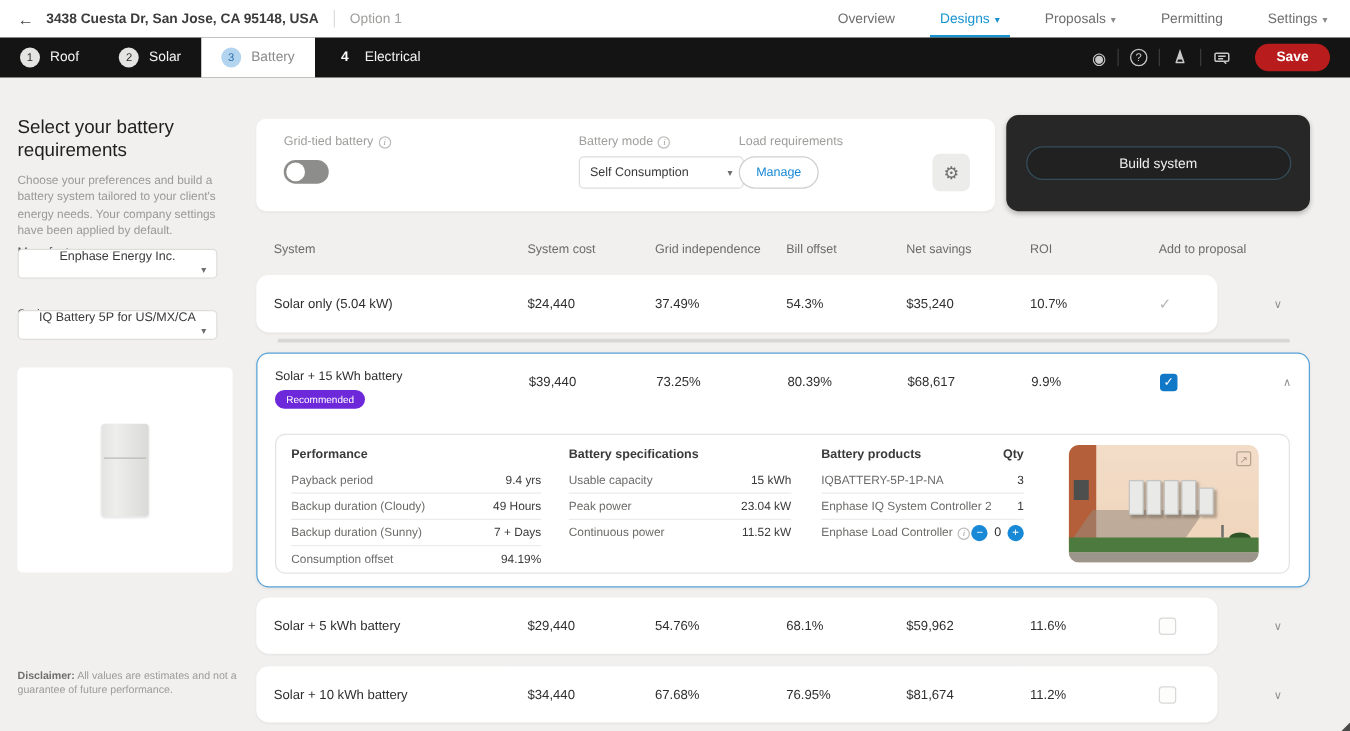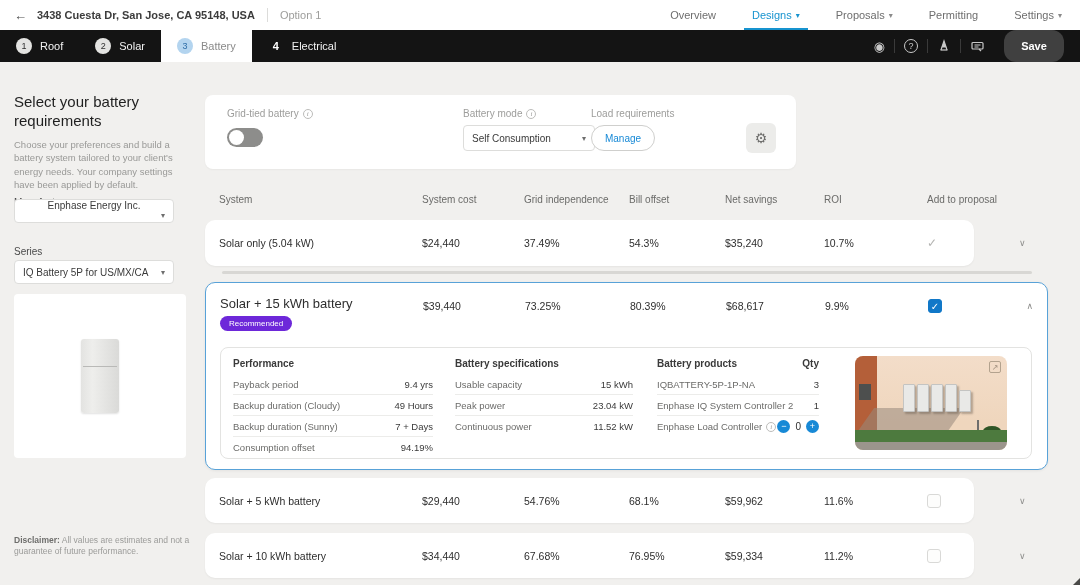--- a/index.html
+++ b/index.html
@@ -26,21 +26,21 @@
   .step-circle { width:16px; height:16px; border-radius:50%; background:#e4e4e2; color:#2e2e2e; font-size:9px; display:flex; align-items:center; justify-content:center; }
   .step-label { font-size:11px; color:#f3f3f3; }
   .step.active { background:#ffffff; }
   .step.active .step-circle { background:#b3d4ef; color:#2f6ea8; }
   .step.active .step-label { color:#8a8a8a; }
   .step.todo .step-num { font-size:11px; color:#ffffff; font-weight:bold; width:16px; text-align:center; }
   .stepbar-right { margin-left:auto; display:flex; align-items:center; gap:0; padding-right:16px; }
   .sb-icon { color:#c9c9c9; font-size:13px; padding:0 9px; cursor:pointer; display:flex; align-items:center; }
   .sb-icon-divider { width:1px; height:14px; background:#3a3a3a; }
   .help-circle { width:14px; height:14px; border:1px solid #c9c9c9; border-radius:50%; font-size:9px; color:#c9c9c9; display:flex; align-items:center; justify-content:center; }
-  .save-btn { margin-left:10px; width:60px; height:32px; border-radius:12px; background:#404040; color:#ffffff; font-size:11px; font-weight:bold; border:none; display:flex; align-items:center; justify-content:center; cursor:pointer; }
+  .save-btn { margin-left:10px; width:60px; height:22px; border-radius:12px; background:#b91c1c; color:#ffffff; font-size:11px; font-weight:bold; border:none; display:flex; align-items:center; justify-content:center; cursor:pointer; }
 
   
   .sb-title { position:absolute; left:14px; top:93px; width:172px; font-size:15px; line-height:1.25; color:#1f1f1f; }
   .sb-desc { position:absolute; left:14px; top:138px; width:176px; font-size:9.5px; line-height:1.4; color:#999997; }
   .field-label { position:absolute; font-size:10px; color:#4a4a4a; }
   .select-box { position:absolute; width:160px; height:24px; background:#ffffff; border:1px solid #dddddb; border-radius:4px; display:flex; align-items:center; padding:0 8px; font-size:10px; color:#3a3a3a; cursor:pointer; }
   .select-box .sel-caret { margin-left:auto; font-size:8px; color:#6e6e6e; }
   .battery-card { position:absolute; left:14px; top:294px; width:172px; height:164px; background:#ffffff; border-radius:4px; display:flex; align-items:center; justify-content:center; }
   .battery-graphic { width:38px; height:74px; border-radius:3px; background:linear-gradient(90deg,#e3e3e1 0%,#eeeeec 30%,#dadad8 100%); position:relative; box-shadow:0 1px 2px rgba(0,0,0,0.12); }
   .battery-graphic::after { content:""; position:absolute; left:2px; right:2px; top:27px; height:1px; background:#b9b9b7; }
@@ -77,21 +77,21 @@
   .checkbox.checked { background:#1178c8; border-color:#1178c8; color:#ffffff; font-size:10px; display:flex; align-items:center; justify-content:center; }
   .checkbox.checked::before { content:"✓"; }
 
   .hscroll { position:absolute; left:222px; top:271px; width:810px; height:3px; border-radius:2px; background:#d8d7d4; cursor:pointer; }
 
   
   .row2 { position:absolute; left:205px; top:282px; width:843px; height:188px; background:#ffffff; border:1.5px solid #58a2d8; border-radius:10px; box-shadow:0 1px 3px rgba(0,0,0,0.06); }
   .row2-head { align-items:start; height:52px; }
   .row2-head .cell { padding-top:17px; }
   .sys-block { padding-top:13px; }
-  .sys-name { font-size:13px; color:#2e2e2e; }
+  .sys-name { font-size:10px; color:#2e2e2e; }
   .badge { display:inline-flex; align-items:center; margin-top:5px; height:15px; padding:0 9px; border-radius:8px; background:#6d28d9; color:#ffffff; font-size:8px; }
   .row2-head .checkbox { margin-top:16px; }
   .row2-head .chev { padding-top:18px; }
 
   .details-card { position:absolute; left:14px; top:64px; width:812px; height:112px; border:1px solid #e3e3e1; border-radius:8px; background:#ffffff; }
   .spec-col { position:absolute; top:10px; }
   .spec-title { font-size:10px; font-weight:bold; color:#3a3a3a; padding-bottom:5px; }
   .spec-row { display:flex; justify-content:space-between; align-items:center; height:21px; border-bottom:1px solid #ececea; font-size:9.5px; }
   .spec-row:last-child { border-bottom:none; }
   .spec-label { color:#6b6b69; display:flex; align-items:center; gap:4px; }
@@ -199,21 +199,21 @@
   </div>
 
   <div class="sb-title">Select your battery requirements</div>
   <div class="sb-desc">Choose your preferences and build a battery system tailored to your client's energy needs. Your company settings have been applied by default.</div>
   <div class="field-label" style="left:14px; top:197px;">Manufacturer</div>
   <div class="select-box" style="left:14px; top:199px;flex-direction:column;">
     <span>Enphase Energy Inc.</span>
     <span class="sel-caret">▾</span>
   </div>
   <div class="field-label" style="left:14px; top:246px;">Series</div>
-  <div class="select-box" style="left:14px; top:260px;">
+  <div class="select-box" style="left:14px; top:248px;flex-direction:column;">
     <span>IQ Battery 5P for US/MX/CA</span>
     <span class="sel-caret">▾</span>
   </div>
   <div class="battery-card">
     <div class="battery-graphic"></div>
   </div>
   <div class="sb-disclaimer">
     <b>Disclaimer:</b><span> All values are estimates and not a guarantee of future performance.</span>
   </div>
 
@@ -231,20 +231,23 @@
     </div>
     <div class="select-box mode-select">
       <span>Self Consumption</span>
       <span class="sel-caret">▾</span>
     </div>
     <div class="ctl-label" style="left:386px; top:13px;">Load requirements</div>
     <button class="manage-btn">Manage</button>
     <div class="gear-btn">⚙</div>
   </div>
 
+  <div class="build-panel">
+    <button class="build-btn">Build system</button>
+  </div>
 
   <div class="thead tgrid">
     <div class="th">System</div>
     <div class="th">System cost</div>
     <div class="th">Grid independence</div>
     <div class="th">Bill offset</div>
     <div class="th">Net savings</div>
     <div class="th">ROI</div>
     <div class="th">Add to proposal</div>
     <div class="th"></div>
@@ -371,21 +374,21 @@
     <div class="cell">11.6%</div>
     <div class="checkbox"></div>
     <div class="chev">∨</div>
   </div>
 
   <div class="row-card row4 tgrid">
     <div class="cell">Solar + 10 kWh battery</div>
     <div class="cell">$34,440</div>
     <div class="cell">67.68%</div>
     <div class="cell">76.95%</div>
-    <div class="cell">$59,334</div>
+    <div class="cell">$81,674</div>
     <div class="cell">11.2%</div>
     <div class="checkbox"></div>
     <div class="chev">∨</div>
   </div>
 
   <div class="corner-triangle"></div>
 
 </div>
 
 </body></html>

